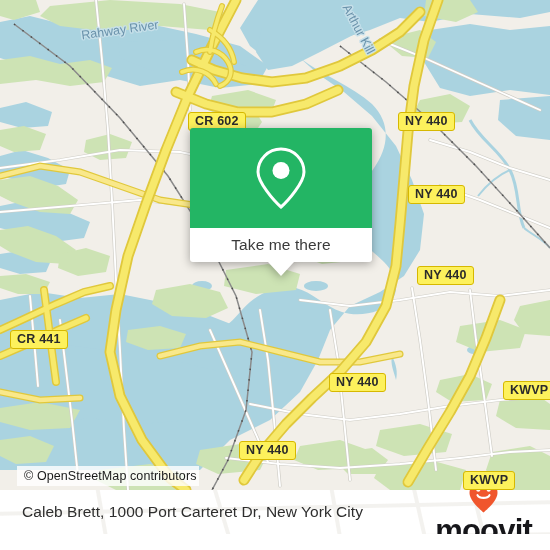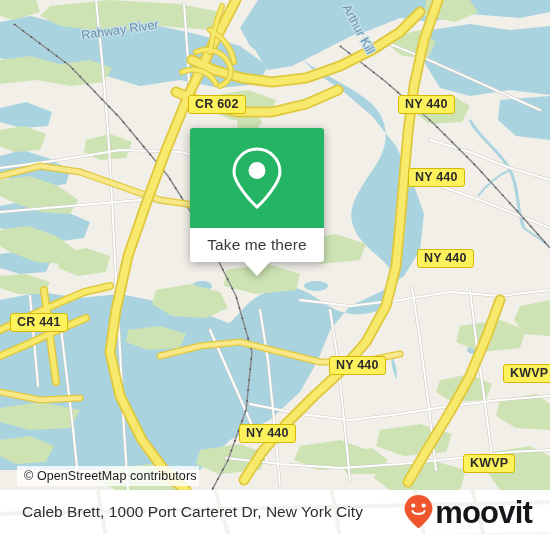--- a/index.html
+++ b/index.html
@@ -15,51 +15,51 @@
 
   
   #attribution { position:absolute; left:17px; top:466px; z-index:40;
     background:rgba(255,255,255,0.80); padding:3px 2px 3px 7px;
     font-size:12.5px; color:#1a1a1a; letter-spacing:0.1px; white-space:nowrap; }
 
   
   .shield { position:absolute; z-index:30; background:#fdf15c; border:1.6px solid #d6b800;
     border-radius:3px; color:#2b2b2b; font-size:12.5px; font-weight:bold;
     padding:1px 6px 2px 6px; white-space:nowrap; letter-spacing:0.2px;
-    line-height:14px; }
+    line-height:14px;margin-top:17px; }
 
   
   .place-label { position:absolute; z-index:29; color:#5c5c52; font-size:12.5px;
     white-space:nowrap; text-shadow:
       -1.4px 0 #f2efe9, 1.4px 0 #f2efe9, 0 -1.4px #f2efe9, 0 1.4px #f2efe9,
       -1px -1px #f2efe9, 1px -1px #f2efe9, -1px 1px #f2efe9, 1px 1px #f2efe9; }
   .water-label { color:#6a92ab; text-shadow:
       -1.4px 0 #c7e0ea, 1.4px 0 #c7e0ea, 0 -1.4px #c7e0ea, 0 1.4px #c7e0ea,
       -1px -1px #c7e0ea, 1px -1px #c7e0ea, -1px 1px #c7e0ea, 1px 1px #c7e0ea; }
 
   
-  #popup { position:absolute; left:190px; top:128px; width:134px; z-index:60;
+  #popup { position:absolute; left:190px; top:128px; width:182px; z-index:60;
     filter:drop-shadow(0 2px 5px rgba(0,0,0,0.33)); }
   #popup-header { height:100px; background:#23b564; border-radius:3px 3px 0 0;
     display:flex; align-items:center; justify-content:center; }
   #popup-footer { height:34px; background:#ffffff; border-radius:0 0 3px 3px;
     display:flex; align-items:center; justify-content:center; }
   #popup-label { font-size:15.5px; color:#3a3a3a; letter-spacing:0.1px; }
   #popup-tail { position:absolute; left:50%; top:134px; transform:translateX(-50%);
     width:0; height:0; border-left:13px solid transparent;
     border-right:13px solid transparent; border-top:14px solid #ffffff; }
 
   
   #bottom-bar { position:absolute; left:0; top:490px; width:550px; height:44px;
     background:#ffffff; overflow:hidden; }
   #bottom-bar-bg { position:absolute; left:0; top:0; opacity:0.5; }
   #bottom-text { position:absolute; left:22px; top:50%; transform:translateY(-50%);
     font-size:15.5px; color:#2e2e2e; letter-spacing:0.05px; white-space:nowrap; z-index:2; }
   #moovit-logo { position:absolute; right:18px; top:50%; transform:translateY(-50%);
-    display:flex; align-items:center; gap:1px; z-index:2; }
+    display:flex; align-items:center; gap:1px; z-index:2;flex-direction:column; }
   #moovit-word { font-size:31px; font-weight:bold; color:#16161a; letter-spacing:-0.8px;
     line-height:31px; }
 </style>
 </head>
 <body>
 
 <div id="page">
 
   <div id="map-area">
 

